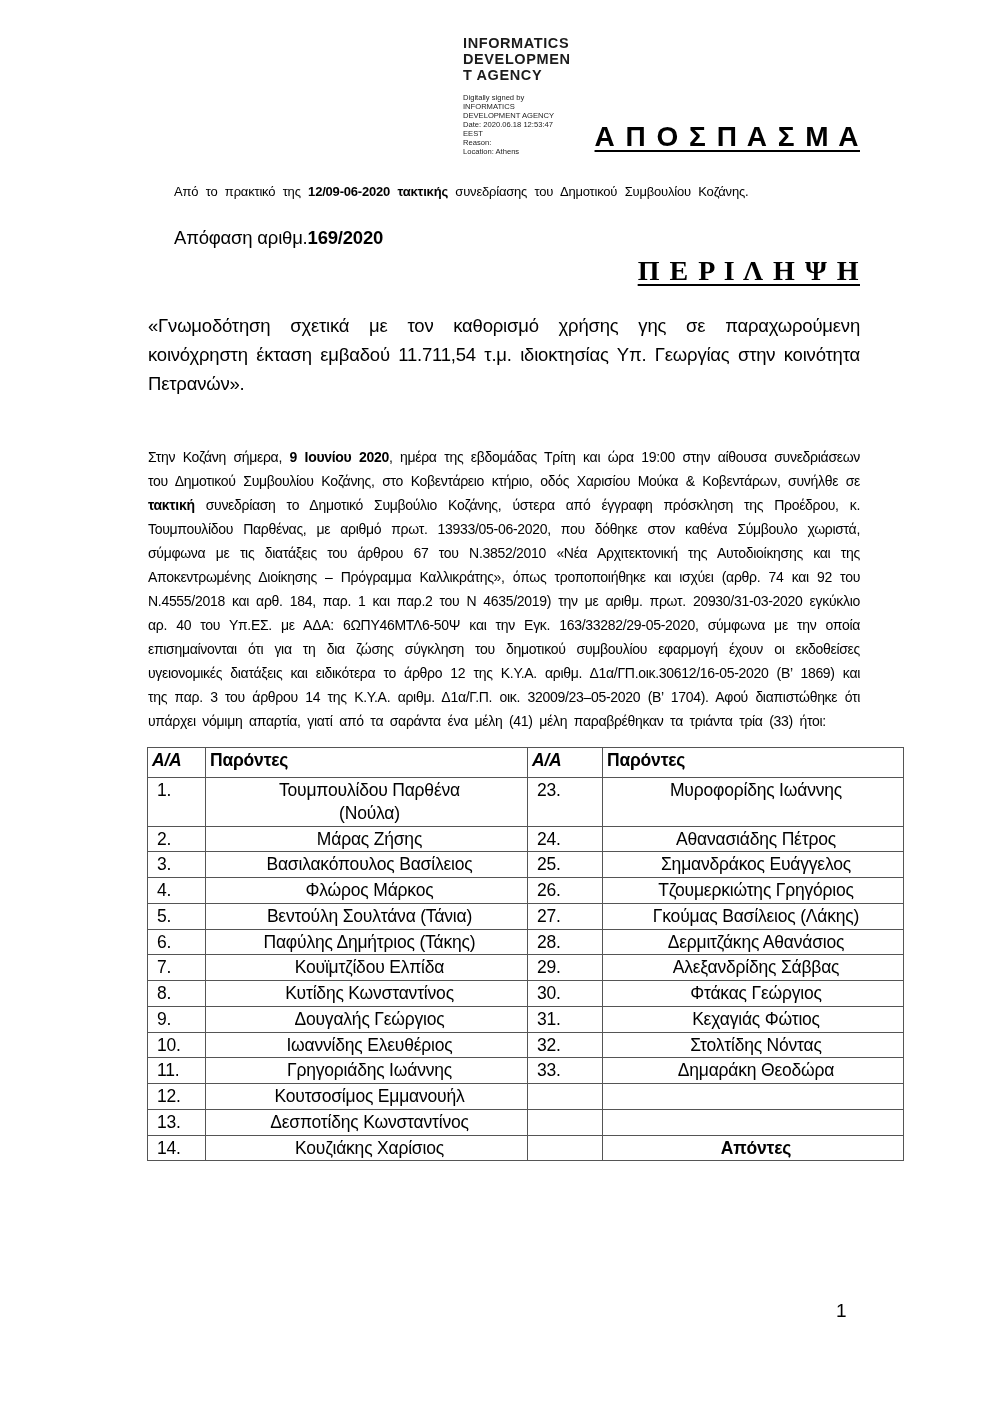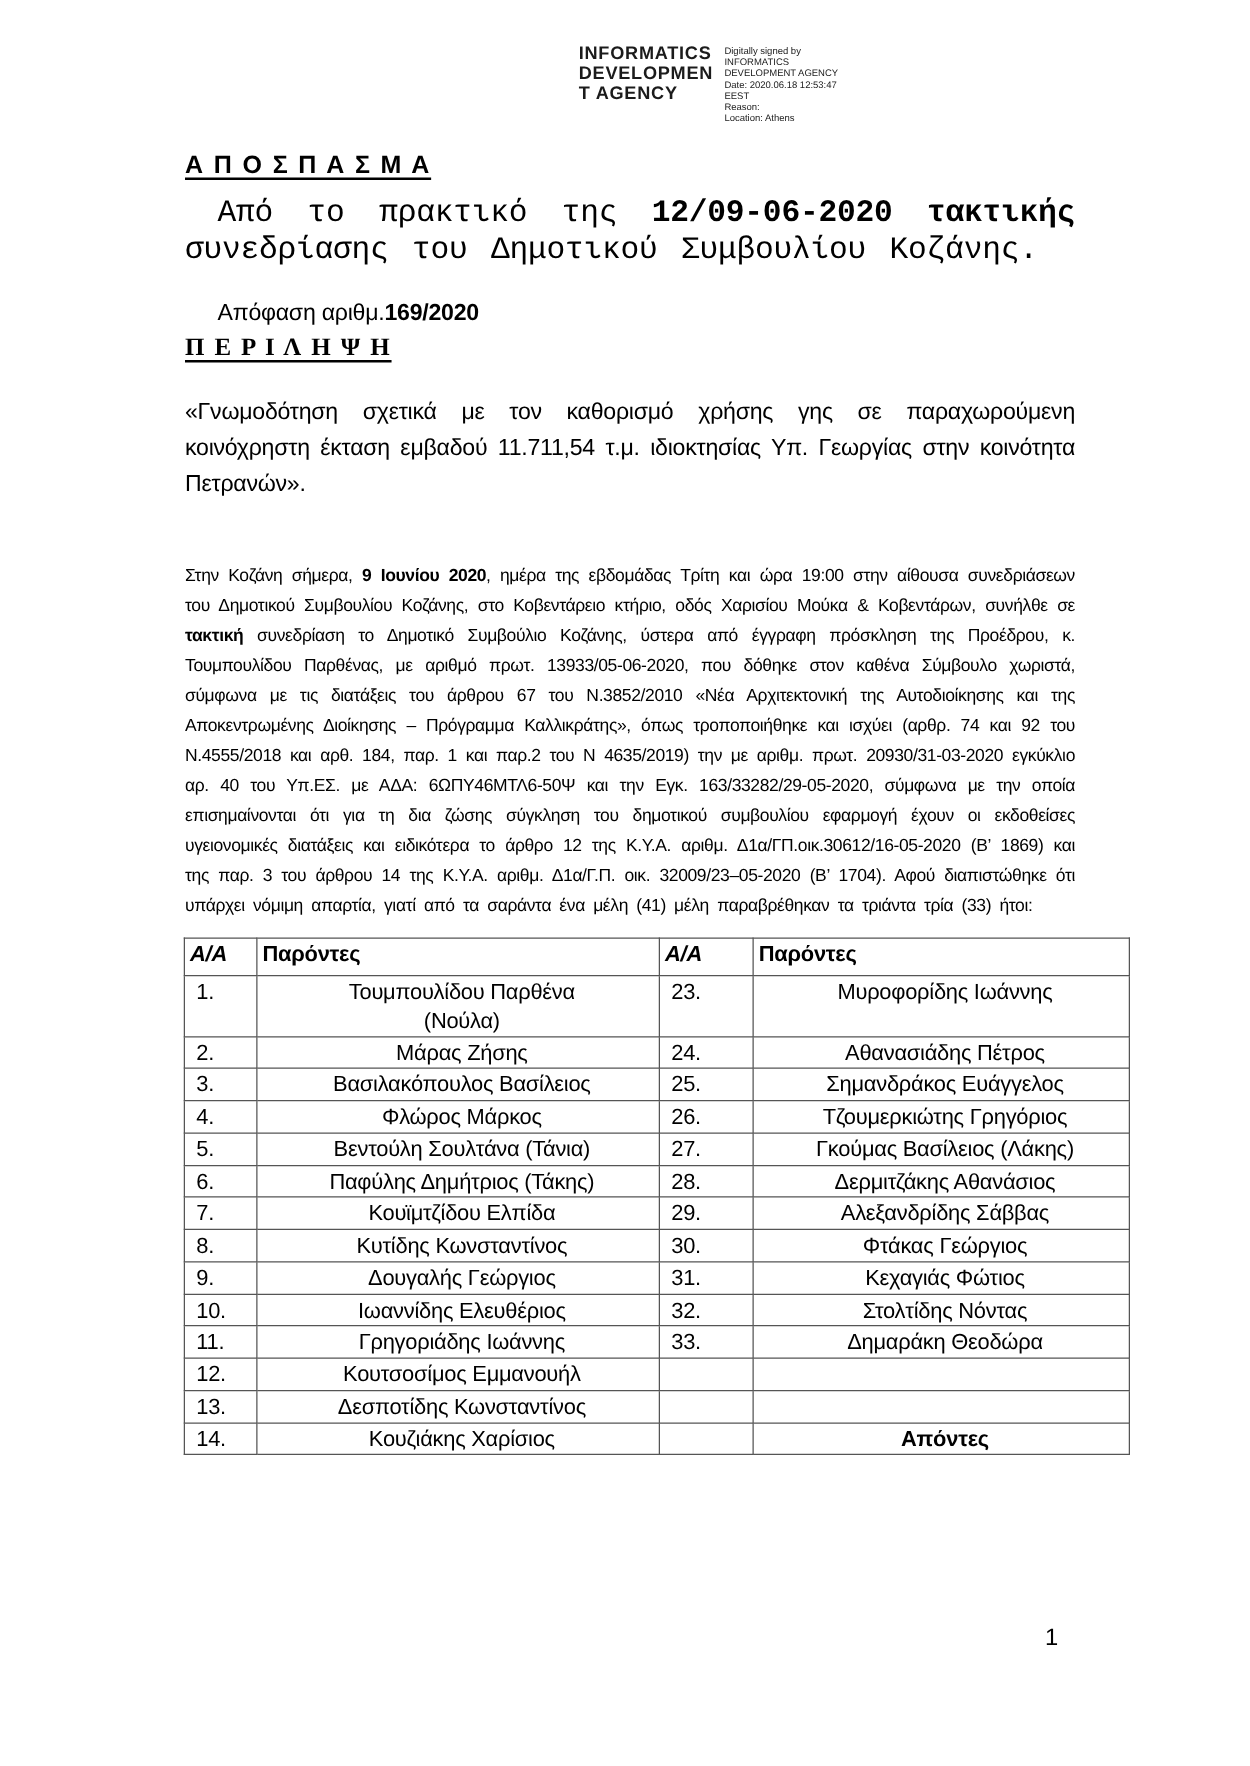--- a/index.html
+++ b/index.html
@@ -18,20 +18,21 @@
   }
 
   
   .stamp {
     position: absolute;
     top: 36px;
     left: 463px;
     display: flex;
     gap: 9px;
     align-items: flex-start;
+    flex-direction: column;
   }
   .stamp-agency {
     font-size: 14.5px;
     font-weight: bold;
     letter-spacing: 0.6px;
     line-height: 1.1;
     white-space: pre-line;
     color: #1b1b1b;
   }
   .stamp-details {
@@ -44,38 +45,37 @@
 
   
   .content {
     position: absolute;
     left: 148px;
     top: 121px;
     width: 712px;
   }
   .doc-title,
   .summary-heading {
-    text-align: left;
-    font-size: 20px;
+    text-align: right;
+    font-size: 28px;
     font-weight: bold;
     letter-spacing: 1.5px;
   }
   .doc-title span, .summary-heading span {
     text-decoration: underline;
     text-underline-offset: 4px;
   }
   .intro {
-    margin-top: 12px;
-    font-size: 25px;
+    margin-top: 24px;
+    font-size: 13px;
     line-height: 29px;
     text-align: justify;
     text-indent: 26px;
     letter-spacing: -0.2px;
     word-spacing: 4px;
-    font-family: Liberation Mono, monospace;
   }
   .decision-line {
     margin-top: 21px;
     padding-left: 26px;
     font-size: 18.5px;
     letter-spacing: -0.2px;
   }
   .summary-heading { margin-top: 6px; font-family: Liberation Serif, serif; }
   .summary {
     margin-top: 24px;

